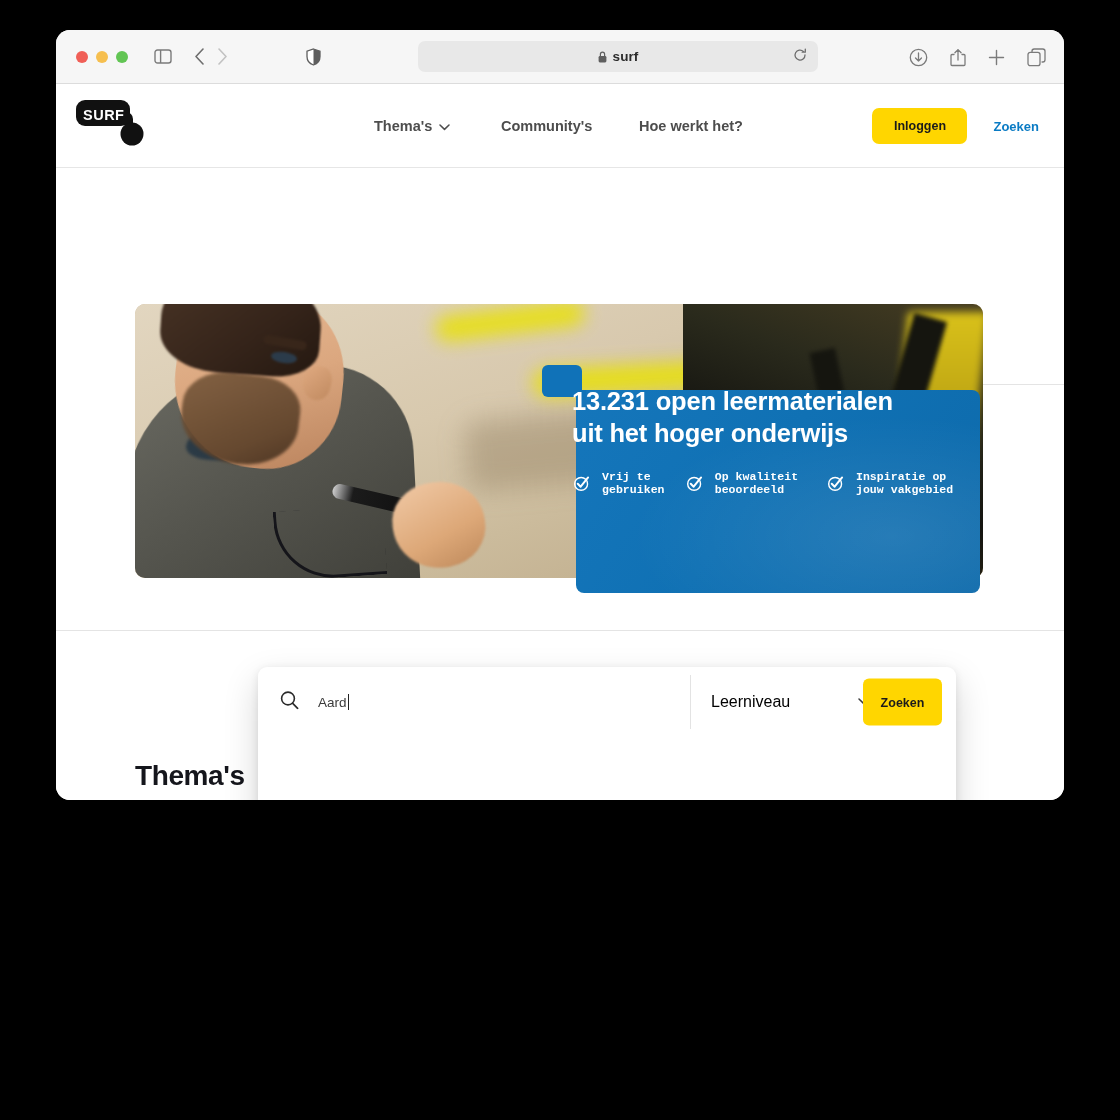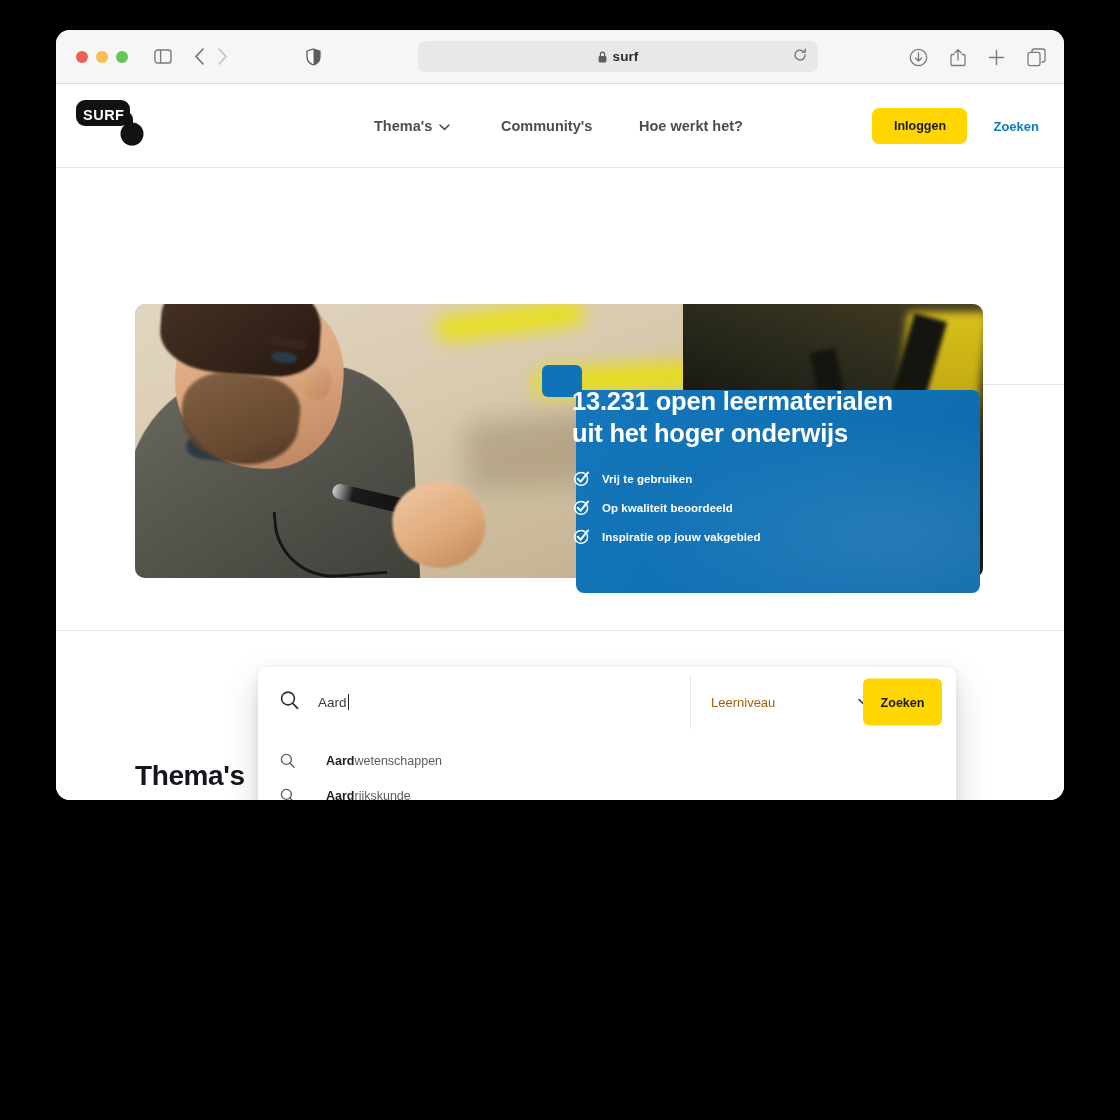--- a/index.html
+++ b/index.html
@@ -301,21 +301,21 @@
     background: #1072b8;
   }
   #hero-title {
     position: absolute; left: 30px; top: 20px; width: 358px;
     font-size: 25.5px; line-height: 1.26; font-weight: bold;
     color: #ffffff; letter-spacing: -0.2px;
   }
   #hero-list {
     position: absolute; left: 31px; top: 105px;
     list-style: none;
-    display: flex; flex-direction: column; gap: 12px;
+    display: flex; flex-direction: row; gap: 12px; font-family: Liberation Mono, monospace;
   }
   #hero-list li {
     display: flex; align-items: center; gap: 12px;
     font-size: 11.5px; font-weight: bold; color: #ffffff;
     letter-spacing: 0.05px;
   }
   .check-icon { width: 17px; height: 17px; display: block; flex: 0 0 17px; }
 
   
   .section-block { position: absolute; }
@@ -361,21 +361,21 @@
   #search-vdivider {
     position: absolute; left: 432px; top: 8px;
     width: 1px; height: 54px; background: #e3e3e3;
   }
   #level-select {
     position: absolute; left: 453px; top: 50%; transform: translateY(-50%);
     width: 160px;
     display: flex; align-items: center; justify-content: space-between;
     cursor: pointer;
   }
-  #level-label { font-size: 13px; color: #a16207; }
+  #level-label { font-size: 16px; color: #000000; }
   #level-chevron { color: #3c3c3c; display: flex; }
   #search-submit {
     position: absolute; right: 14px; top: 50%; transform: translateY(-50%);
     width: 79px; height: 47px;
     background: #FFD600; border: none; border-radius: 6px;
     font-family: "Liberation Sans", sans-serif;
     font-size: 12.5px; font-weight: bold; color: #1b1b1b;
     cursor: pointer;
   }
 
@@ -619,39 +619,18 @@
             <span id="level-chevron">
               <svg width="13" height="8" viewBox="0 0 13 8" fill="none">
                 <path d="M1 1l5.5 5.4L12 1" stroke="#3c3c3c" stroke-width="1.5" stroke-linecap="round" stroke-linejoin="round"></path>
               </svg>
             </span>
           </div>
 
           <button id="search-submit">Zoeken</button>
         </div>
 
-        <div id="suggestions">
-          <div class="suggestion">
-            <span class="sug-icon">
-              <svg width="15" height="15" viewBox="0 0 16 16" fill="none">
-                <circle cx="6.8" cy="6.8" r="5.3" stroke="#5a5a5a" stroke-width="1.4"></circle>
-                <path d="M10.7 10.8L15 15.1" stroke="#5a5a5a" stroke-width="1.5" stroke-linecap="round"></path>
-              </svg>
-            </span>
-            <span class="sug-text"><b>Aard</b><span>wetenschappen</span></span>
-          </div>
-          <div class="suggestion">
-            <span class="sug-icon">
-              <svg width="15" height="15" viewBox="0 0 16 16" fill="none">
-                <circle cx="6.8" cy="6.8" r="5.3" stroke="#5a5a5a" stroke-width="1.4"></circle>
-                <path d="M10.7 10.8L15 15.1" stroke="#5a5a5a" stroke-width="1.5" stroke-linecap="round"></path>
-              </svg>
-            </span>
-            <span class="sug-text"><b>Aard</b><span>rijkskunde</span></span>
-          </div>
-
-        </div>
 
       </div>
 
     </div>
   </div>
 </div>
 
 </body></html>

